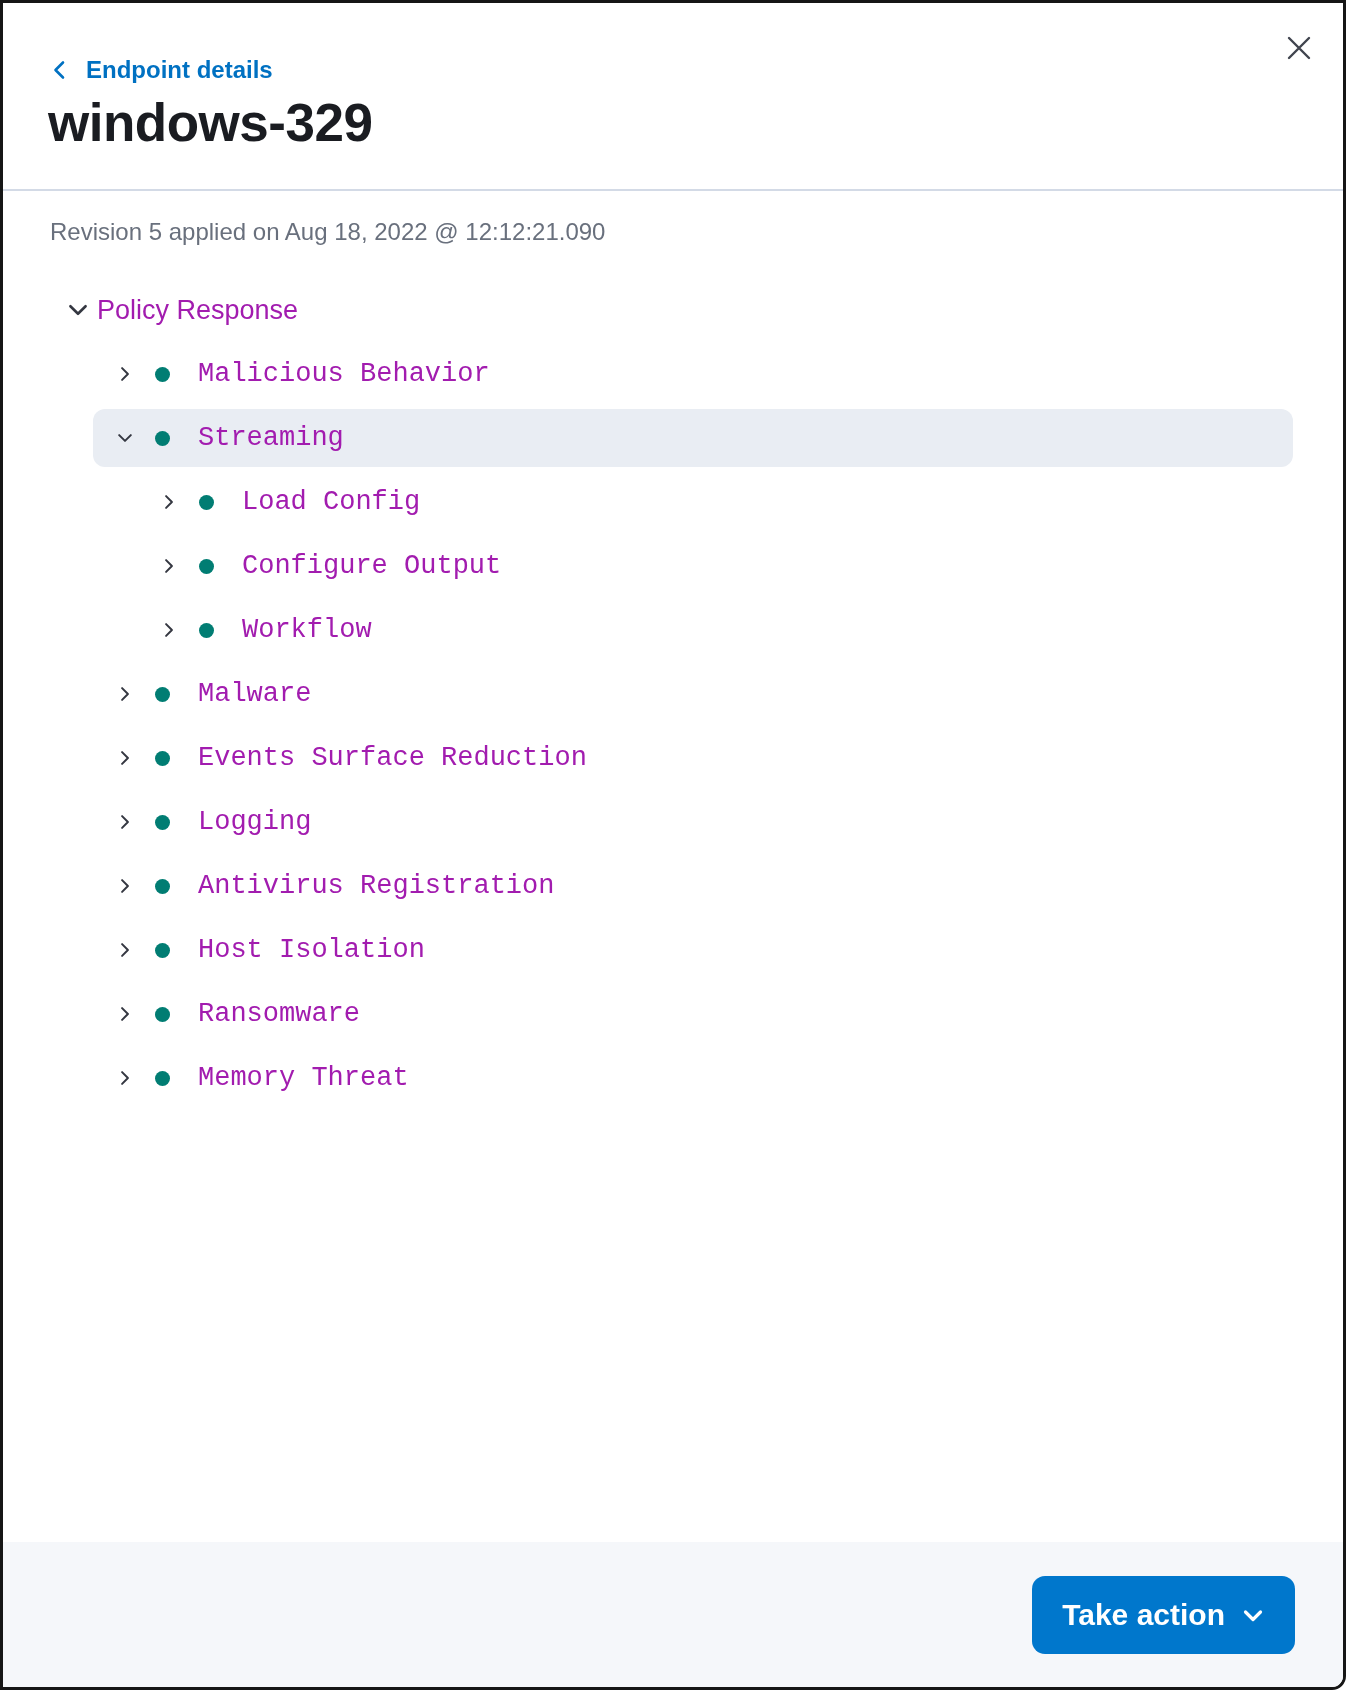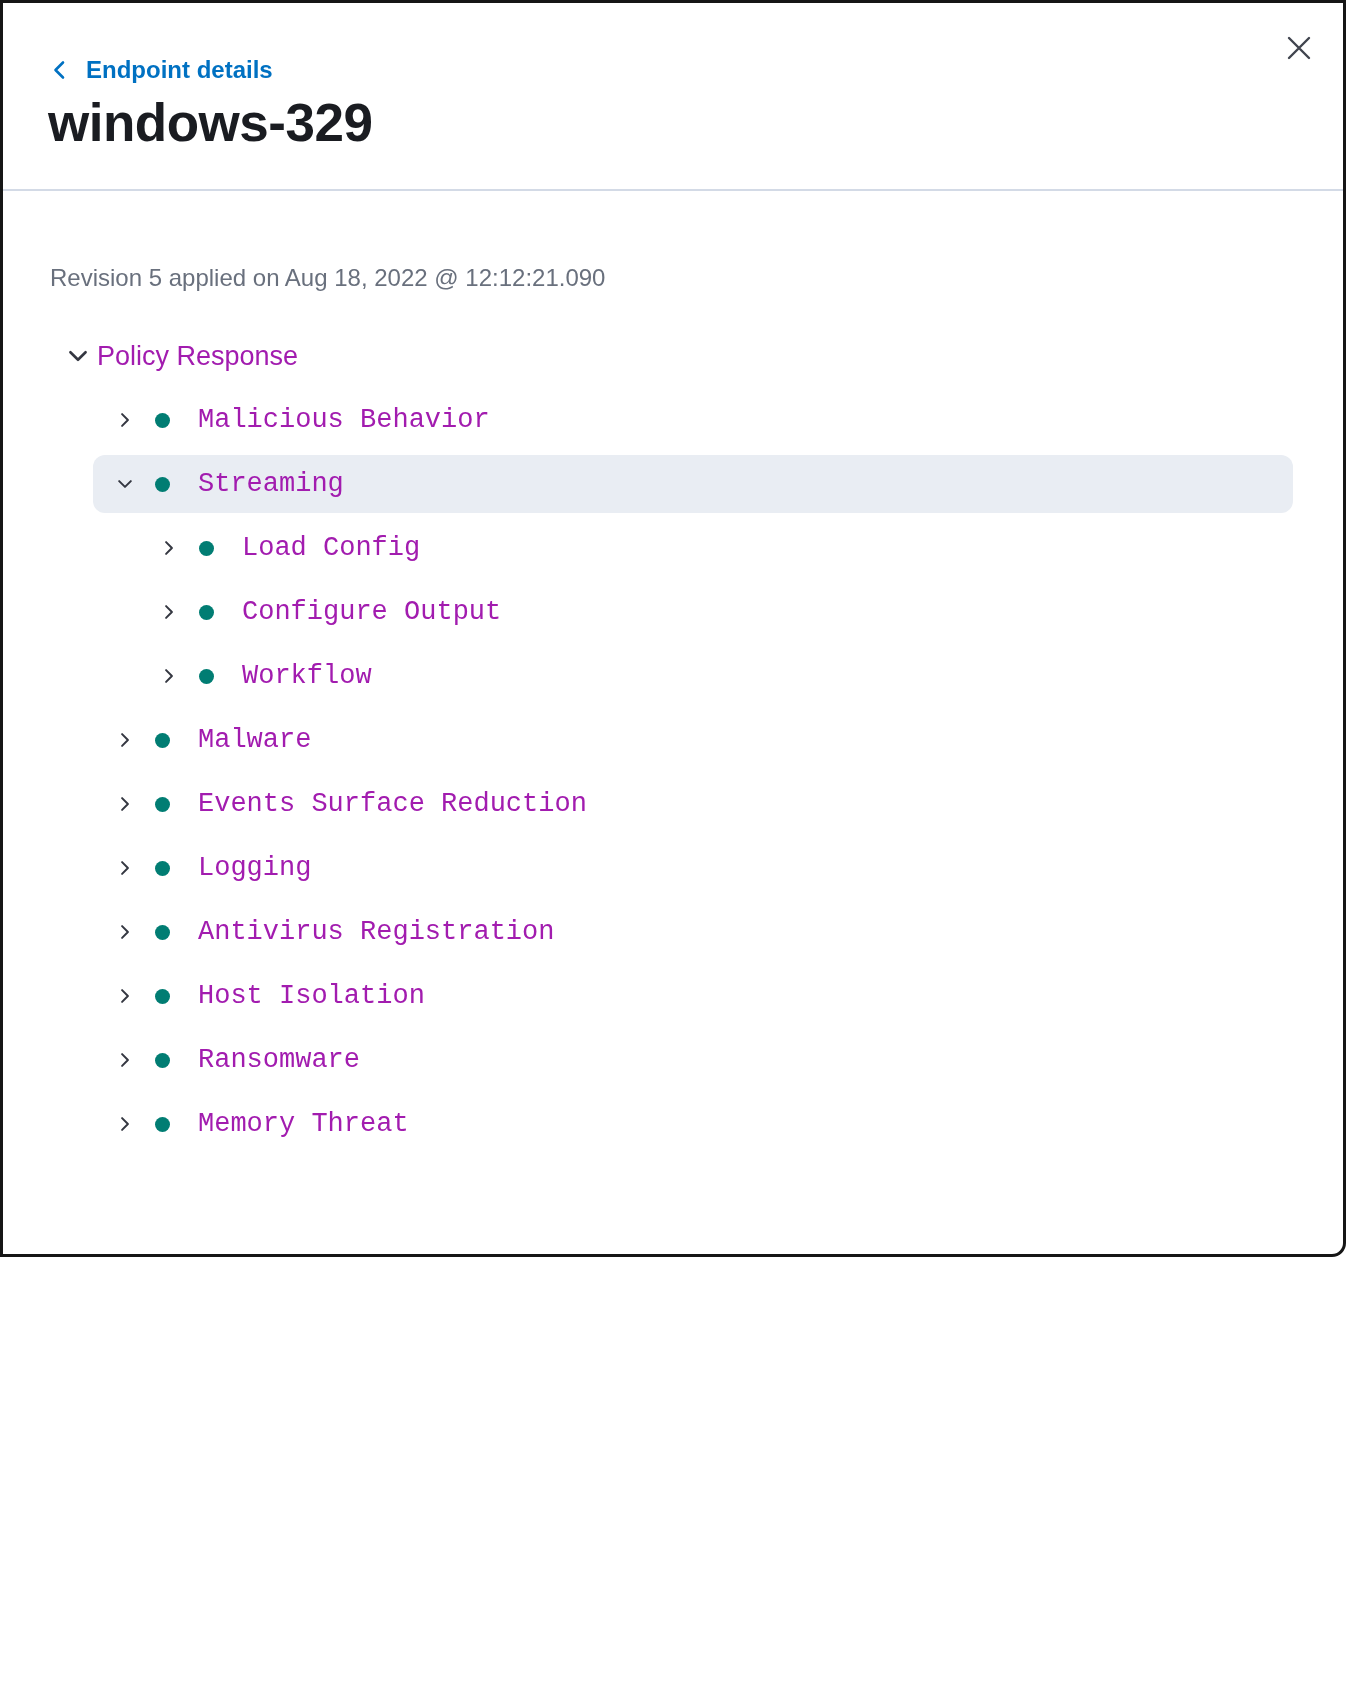--- a/index.html
+++ b/index.html
@@ -1,21 +1,21 @@
 <!DOCTYPE html>
 <html><head>
 <meta charset="utf-8">
 <style>
   html,body { margin:0; padding:0; background:#ffffff; }
   * { box-sizing:border-box; }
   body { font-family:"Liberation Sans","DejaVu Sans",sans-serif; color:#343741; }
 
   .page {
     position:relative;
-    width:1346px; height:1257px;
+    width:1346px; height:1690px;
     background:#ffffff;
     border:3px solid #161616;
     border-bottom-right-radius:14px;
     display:flex; flex-direction:column;
     overflow:hidden;
   }
 
   
   .header { position:relative; padding:54px 45px 0 45px; }
   .back-link {
@@ -32,21 +32,21 @@
   }
   .close-btn {
     position:absolute; top:26px; right:24px;
     width:40px; height:40px;
     display:flex; align-items:center; justify-content:center;
     background:none; border:none; cursor:pointer; padding:0;
   }
   .divider { height:2px; background:#D3DAE6; margin-top:43px; }
 
   
-  .main { flex:1; padding:73px 45px 0 45px; overflow:hidden; }
+  .main { flex:1; padding:27px 45px 0 45px; overflow:hidden; }
   .revision {
     margin:0 0 36px 2px;
     font-size:24px; line-height:27px; color:#69707D; font-weight:400;
   }
 
   .tree { font-size:27px; }
   .row { display:flex; align-items:center; height:58px; }
   .row .chev {
     display:flex; align-items:center; justify-content:center;
     background:none; border:none; padding:0; cursor:pointer; flex:none;
@@ -227,14 +227,24 @@
                 <path d="M8.5 5 L15.5 12 L8.5 19" fill="none" stroke="#343741" stroke-width="2.4" stroke-linecap="round" stroke-linejoin="round"></path>
               </svg>
             </button>
             <span class="dot" style="background: rgb(1, 125, 115);"></span>
             <span class="lbl">Memory Threat</span>
           </div>
         </div>
     </div>
   </div>
 
+  <div class="footer">
+    <button class="take-action">
+      <span>Take action</span>
+      <span>
+        <svg width="24" height="24" viewBox="0 0 24 24">
+          <path d="M4.5 8 L12 15.5 L19.5 8" fill="none" stroke="#ffffff" stroke-width="3.2" stroke-linecap="round" stroke-linejoin="round"></path>
+        </svg>
+      </span>
+    </button>
+  </div>
 
 </div>
 
 </body></html>

